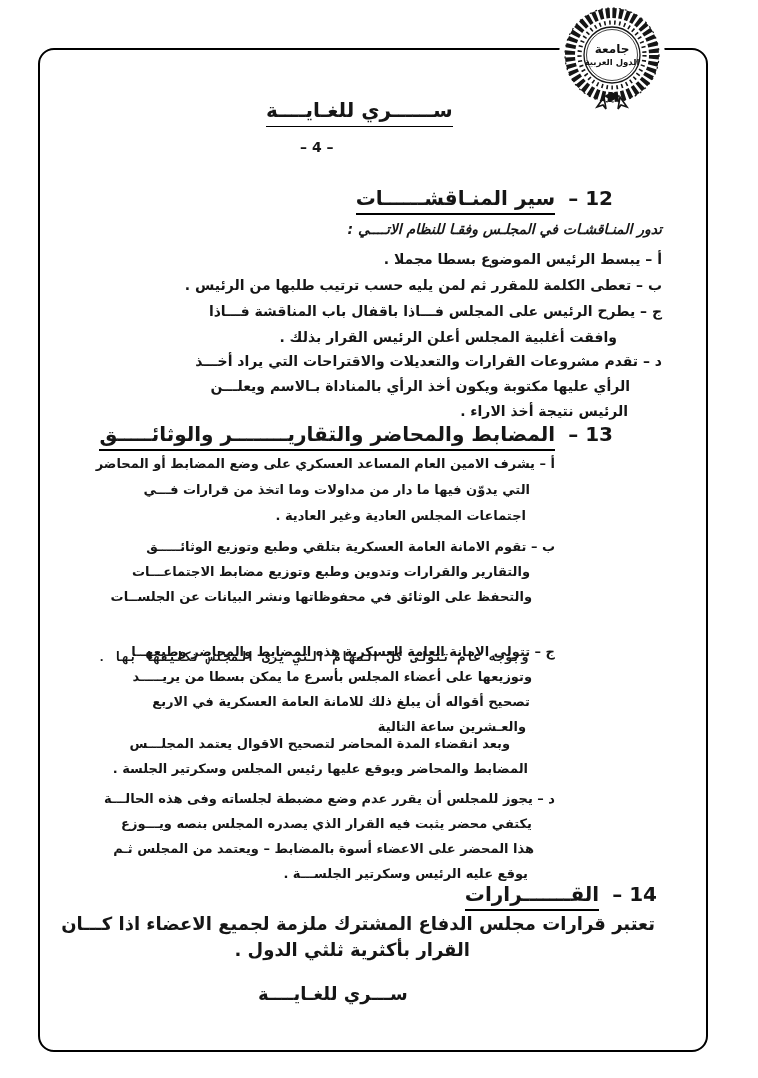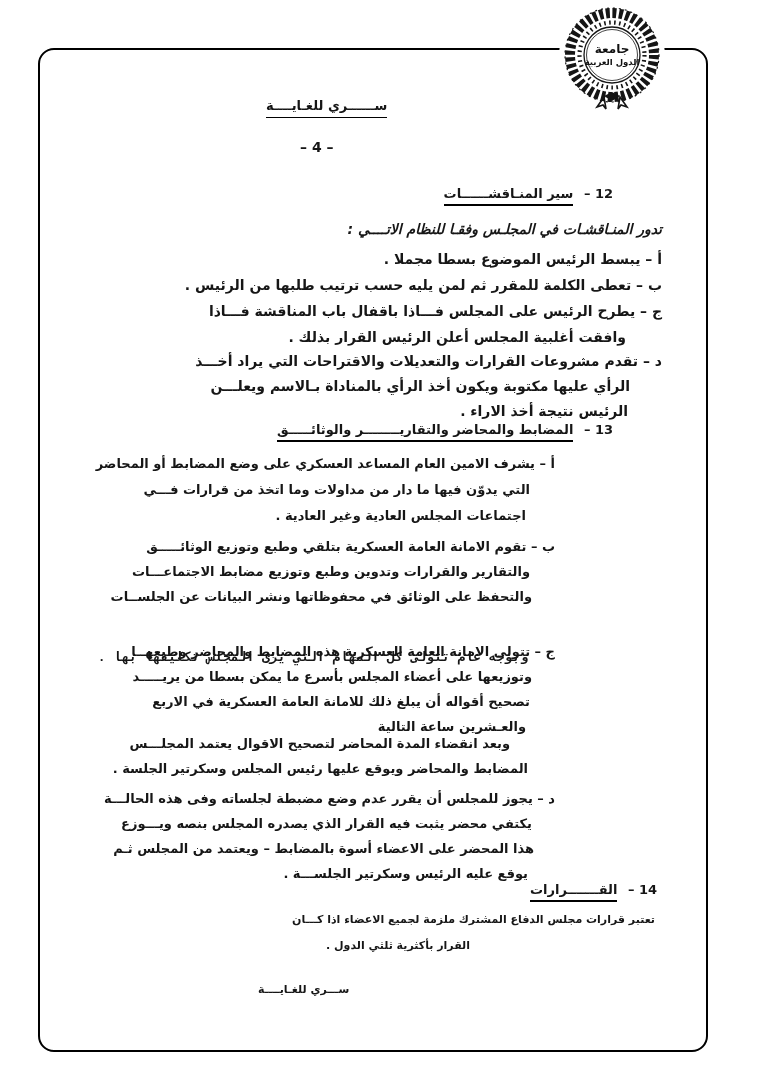--- a/index.html
+++ b/index.html
@@ -11,23 +11,23 @@
   }
   .frame{
     position:absolute;left:38px;top:48px;width:666px;height:1000px;
     border:2px solid #000;border-radius:16px;background:transparent;
   }
   .emblem{position:absolute;left:556px;top:1px;width:112px;height:112px;}
   .ln{
     position:absolute;direction:rtl;white-space:nowrap;
     font-weight:700;line-height:1.25;
   }
-  .f15{font-size:13px;}
+  .f15{font-size:20px;}
   .f14{font-size:14px;}
-  .f135{font-size:11px;}
+  .f135{font-size:18px;}
   .f13{font-size:13px;}
   .u{border-bottom:2px solid #000;padding-bottom:3px;}
   .u1{border-bottom:1.5px solid #000;padding-bottom:4px;}
   .numlabel{padding-right:0;padding-left:6px;}
 </style>
 </head>
 <body>
 
 <div class="frame"></div>
 
@@ -56,21 +56,21 @@
 
 <div class="ln f15" style="top:186px;right:145px;">
   <span class="numlabel">12 –</span>
   <span class="u">سير المنـاقشــــــات</span>
 </div>
 <div class="ln f14" style="top:221px;right:96px;font-style:italic;">تدور المنـاقشـات في المجلـس وفقـا للنظام الاتــــي :</div>
 
 <div class="ln f14" style="top:251px;right:96px;">أ – يبسط الرئيس الموضوع بسطا مجملا .</div>
 <div class="ln f14" style="top:277px;right:96px;">ب – تعطى الكلمة للمقرر ثم لمن يليه حسب ترتيب طلبها من الرئيس .</div>
 <div class="ln f14" style="top:303px;right:96px;">ج – يطرح الرئيس على المجلس فـــاذا باقفال باب المناقشة فـــاذا</div>
-<div class="ln f14" style="top:329px;right:132px;text-align:right;">وافقت أغلبية المجلس أعلن الرئيس القرار بذلك .</div>
+<div class="ln f14" style="top:329px;right:141px;text-align:right;">وافقت أغلبية المجلس أعلن الرئيس القرار بذلك .</div>
 <div class="ln f14" style="top:353px;right:96px;">د – تقدم مشروعات القرارات والتعديلات والاقتراحات التي يراد أخـــذ</div>
 <div class="ln f14" style="top:378px;right:128px;">الرأي عليها مكتوبة ويكون أخذ الرأي بالمناداة بـالاسم ويعلـــن</div>
 <div class="ln f14" style="top:403px;right:130px;">الرئيس نتيجة أخذ الاراء .</div>
 
 <div class="ln f15" style="top:422px;right:145px;">
   <span class="numlabel">13 –</span>
   <span class="u">المضابط والمحاضر والتقاريــــــــر والوثائـــــق</span>
 </div>
 
 <div class="ln f13" style="top:456px;right:203px;">أ – يشرف الامين العام المساعد العسكري على وضع المضابط أو المحاضر</div>

